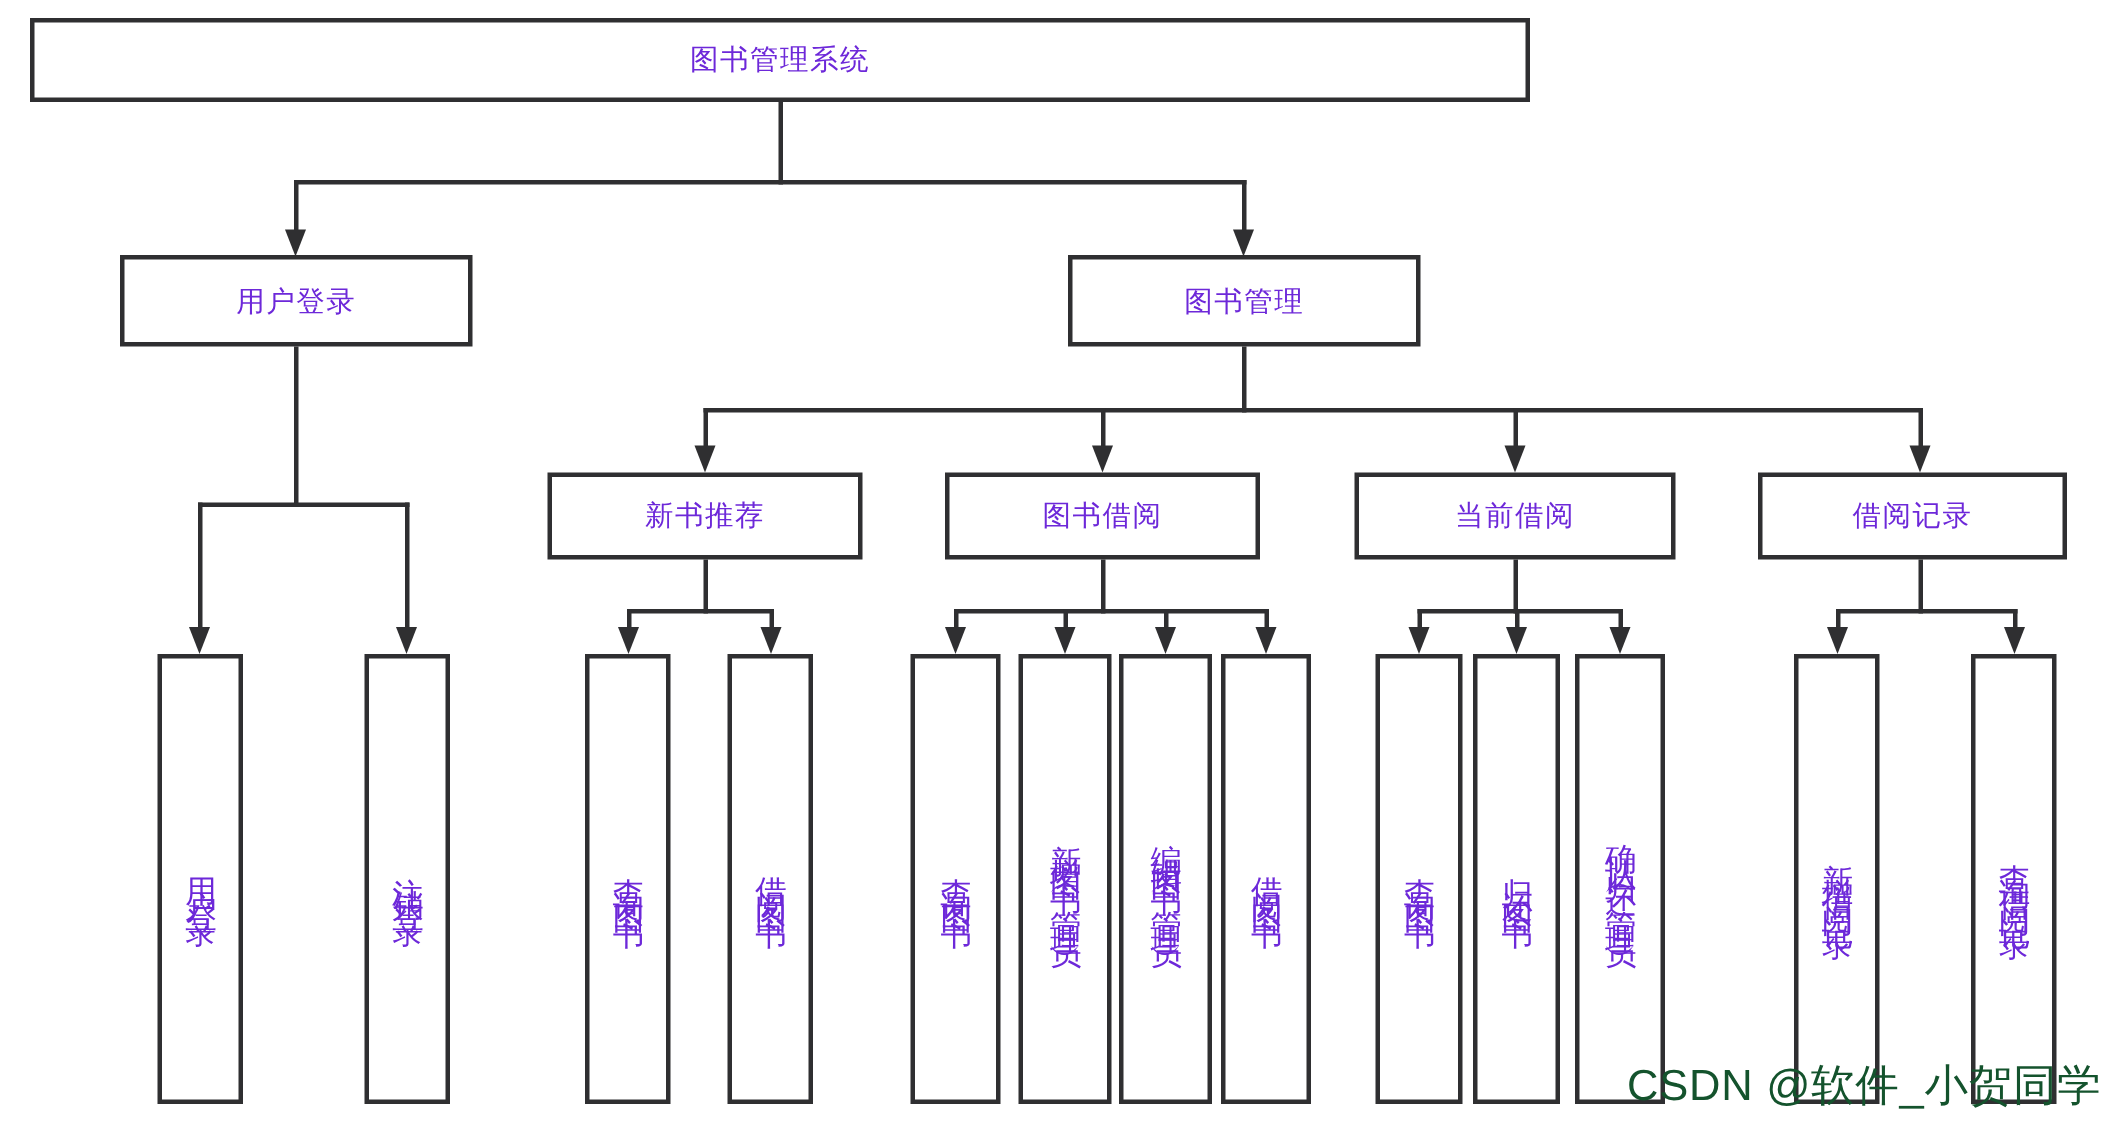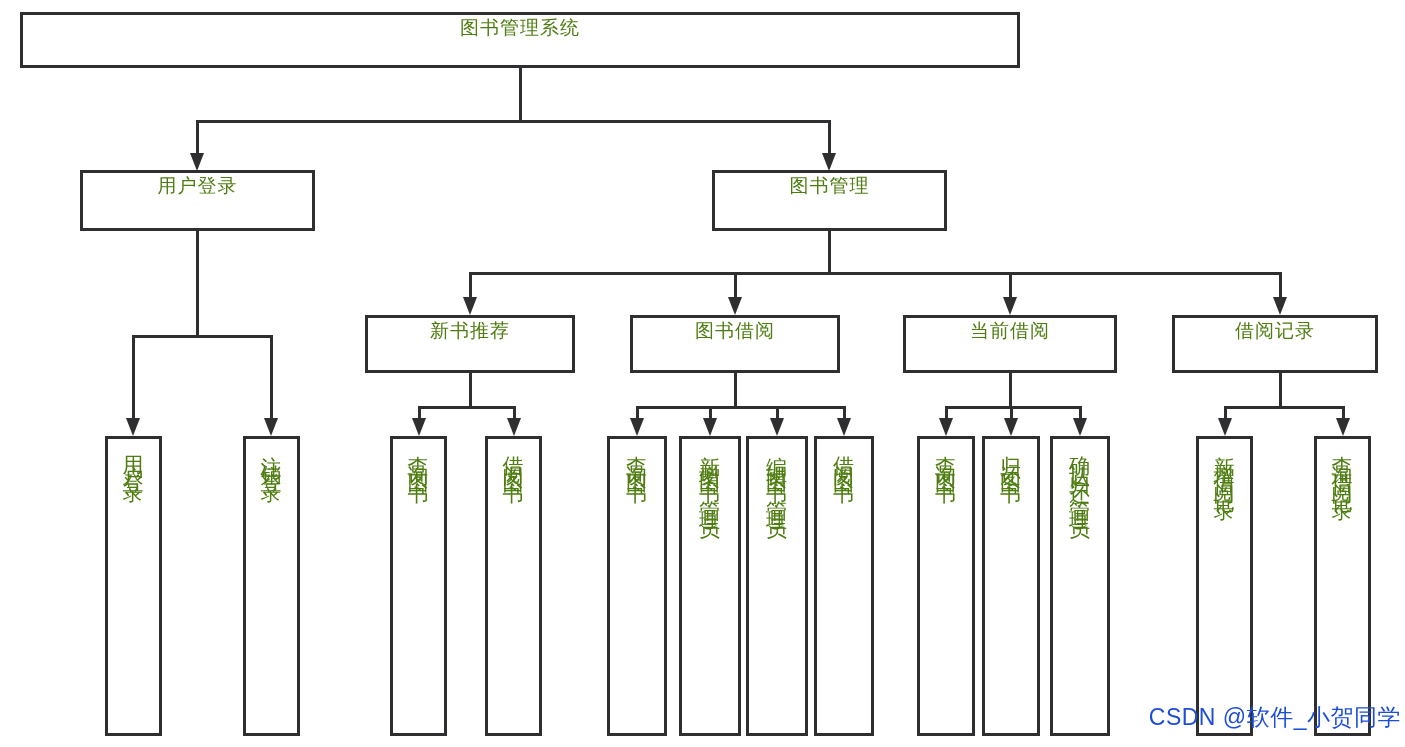--- a/index.html
+++ b/index.html
@@ -9,22 +9,23 @@
     background:#ffffff;
     font-family:"Liberation Sans", sans-serif;
     overflow:hidden;
   }
   .box{
     position:absolute;
     background:#ffffff;
     border:3px solid #2f2f31;
     box-sizing:border-box;
     display:flex;
+    align-items:center;
     justify-content:center;
-    color:#4d7c0f;
+    color:#6d28d9;
   }
   .hbox{ font-size:19px; letter-spacing:1px; }
   .vbox span{
     writing-mode:vertical-rl;
     text-orientation:mixed;
     font-size:21px;
     line-height:1;
     letter-spacing:9px;
     white-space:nowrap;
   }
@@ -32,23 +33,23 @@
   .arrow{
     position:absolute;
     width:0;height:0;
     border-left:7px solid transparent;
     border-right:7px solid transparent;
     border-top:18px solid #2f2f31;
   }
   .watermark{
     position:absolute;
     right:4px;
-    bottom:14px;
-    font-size:23px;
-    color:#1d4ed8;
+    bottom:3px;
+    font-size:29px;
+    color:#14532d;
     z-index:10;
     letter-spacing:0.5px;
   }
 </style>
 </head>
 <body>
 
 <div id="stage">
 
   <div class="box hbox" style="left:20px;top:12px;width:1000px;height:56px;">

